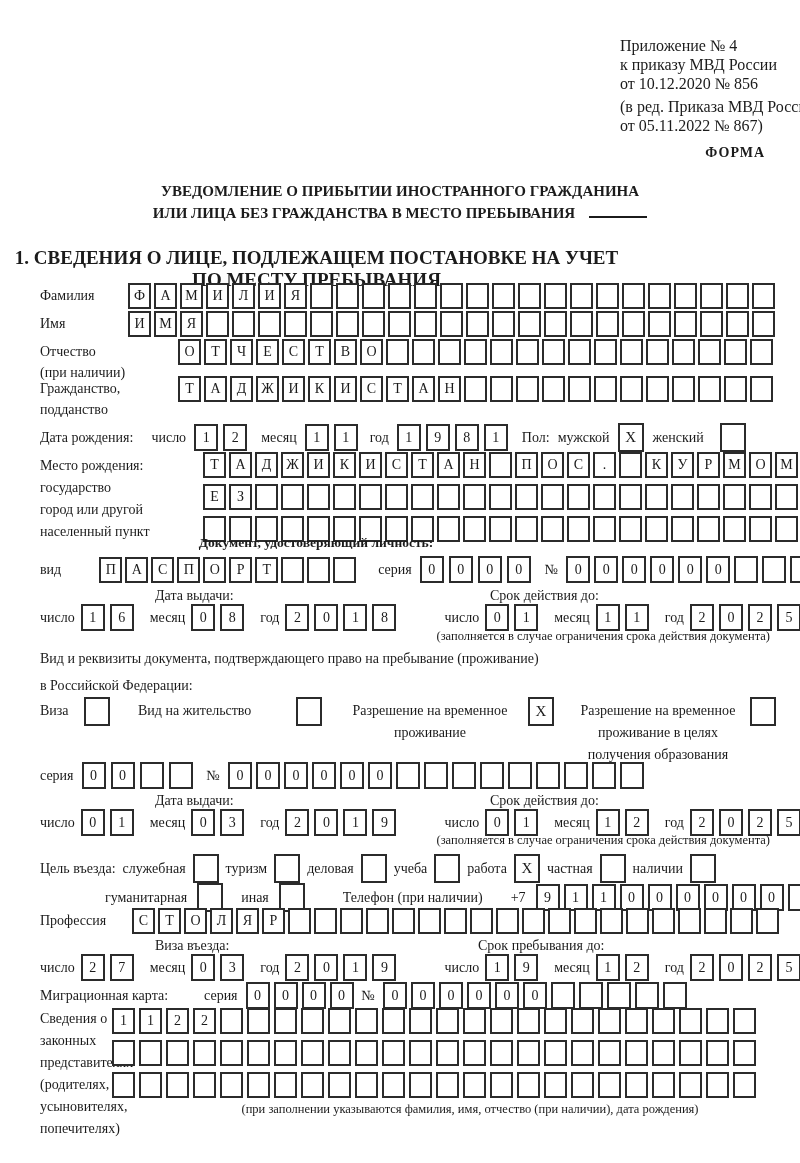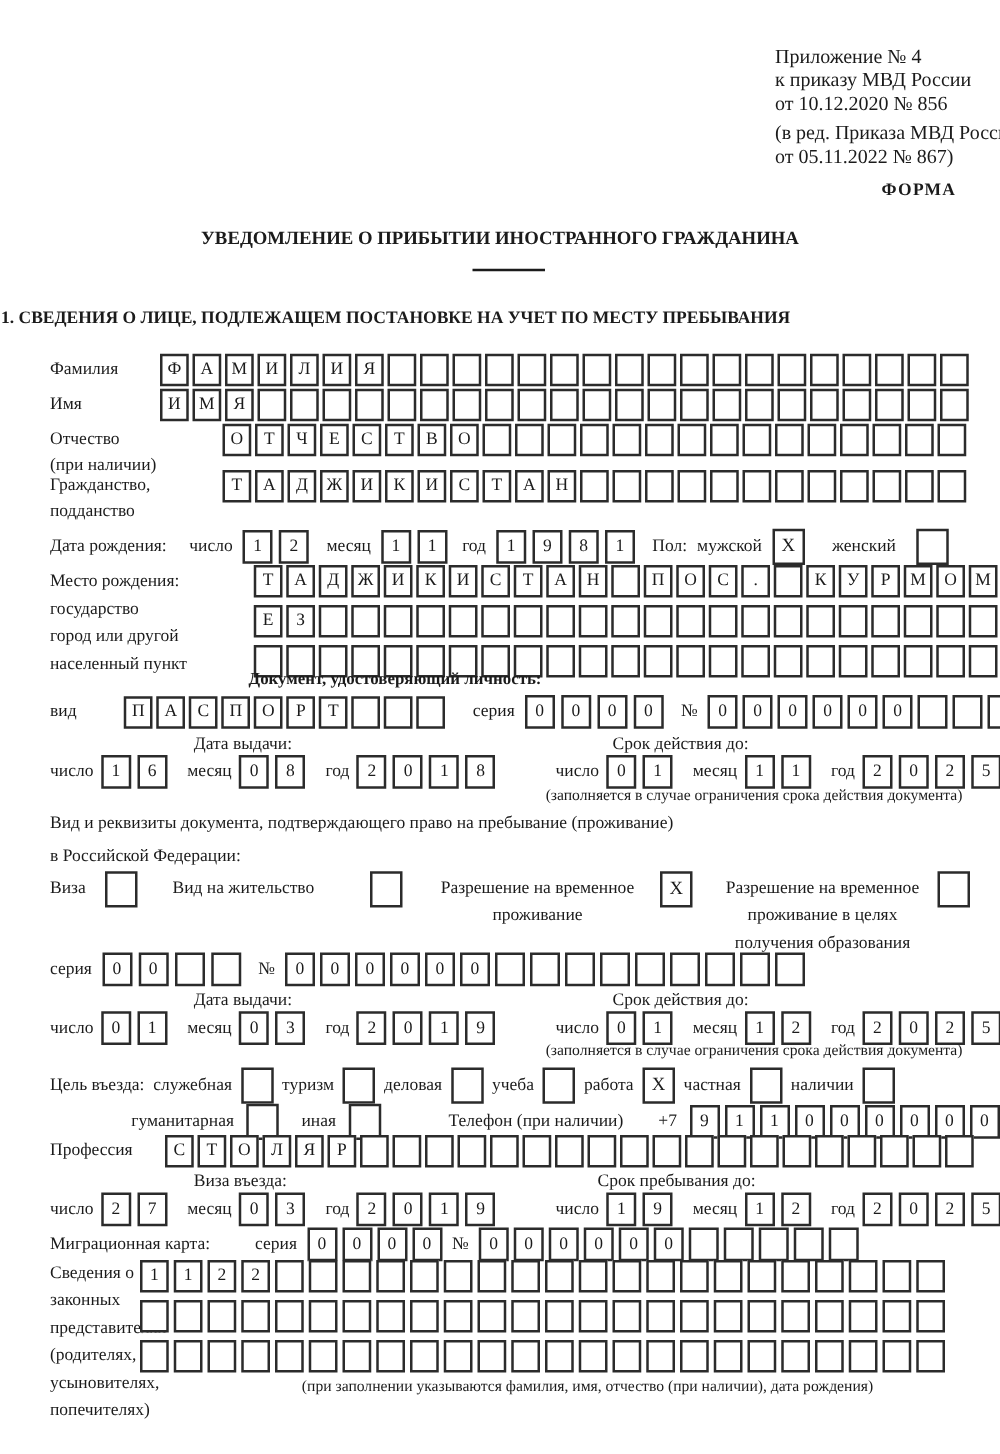--- a/index.html
+++ b/index.html
@@ -47,25 +47,25 @@
   <div class="hdrline">от 10.12.2020 № 856</div>
   <div class="hdrline" style="margin-top:4px;">(в ред. Приказа МВД России</div>
   <div class="hdrline">от 05.11.2022 № 867)</div>
 </div>
 
 <div class="abs bold right" style="left:0;top:145px;width:765px;font-size:14px;letter-spacing:1px;">ФОРМА</div>
 
 <div class="abs center bold" style="left:0;top:180px;width:800px;font-size:15px;line-height:22px;">
   <div>УВЕДОМЛЕНИЕ О ПРИБЫТИИ ИНОСТРАННОГО ГРАЖДАНИНА</div>
   <div>
-    <span class="blank-line"></span>
+    <span>ИЛИ ЛИЦА БЕЗ ГРАЖДАНСТВА В МЕСТО ПРЕБЫВАНИЯ</span><span class="blank-line"></span>
   </div>
 </div>
 
-<div class="abs center bold" style="left:0;top:247px;width:633px;font-size:14px;">1. СВЕДЕНИЯ О ЛИЦЕ, ПОДЛЕЖАЩЕМ ПОСТАНОВКЕ НА УЧЕТ ПО МЕСТУ ПРЕБЫВАНИЯ</div>
+<div class="abs center bold" style="left:0;top:247px;width:633px;font-size:19px;">1. СВЕДЕНИЯ О ЛИЦЕ, ПОДЛЕЖАЩЕМ ПОСТАНОВКЕ НА УЧЕТ ПО МЕСТУ ПРЕБЫВАНИЯ</div>
 
 <span class="abs lbl" style="left:40px;top:288px;">Фамилия</span>
 <div class="row" style="left:128px;top:283px;">
   <span class="boxes">
       <span class="box">Ф</span>
       <span class="box">А</span>
       <span class="box">М</span>
       <span class="box">И</span>
       <span class="box">Л</span>
       <span class="box">И</span>
@@ -201,21 +201,21 @@
   <span class="lbl" style="margin-left:4px;">год</span>
   <span class="dboxes">
       <span class="box">1</span>
       <span class="box">9</span>
       <span class="box">8</span>
       <span class="box">1</span>
     </span>
   <span class="lbl" style="margin-left:6px;">Пол:</span>
   <span class="lbl">мужской</span>
   <span class="cbox">X</span>
-  <span class="lbl" style="margin-left:14px;">женский</span>
+  <span class="lbl" style="margin-left:1px;">женский</span>
   <span class="cbox" style="margin-left:8px;"></span>
 </div>
 
 <div class="abs mlabel" style="left:40px;top:455px;line-height:22px;">
   <div>Место рождения:</div>
   <div>государство</div>
   <div>город или другой</div>
   <div>населенный пункт</div>
 </div>
 <div class="row" style="left:203px;top:452px;">
@@ -488,21 +488,21 @@
   <span class="cbox"></span>
   <span class="lbl">наличии</span>
   <span class="cbox"></span>
 </div>
 
 <div class="row" style="left:105px;top:883px;gap:10px;">
   <span class="lbl">гуманитарная</span>
   <span class="cbox"></span>
   <span class="lbl" style="margin-left:8px;">иная</span>
   <span class="cbox"></span>
-  <span class="lbl" style="margin-left:44px;">Телефон (при наличии)</span>
+  <span class="lbl" style="margin-left:28px;">Телефон (при наличии)</span>
   <span class="lbl" style="margin-left:18px;">+7</span>
   <span class="dboxes" style="gap:4px;">
       <span class="box">9</span>
       <span class="box">1</span>
       <span class="box">1</span>
       <span class="box">0</span>
       <span class="box">0</span>
       <span class="box">0</span>
       <span class="box">0</span>
       <span class="box">0</span>

